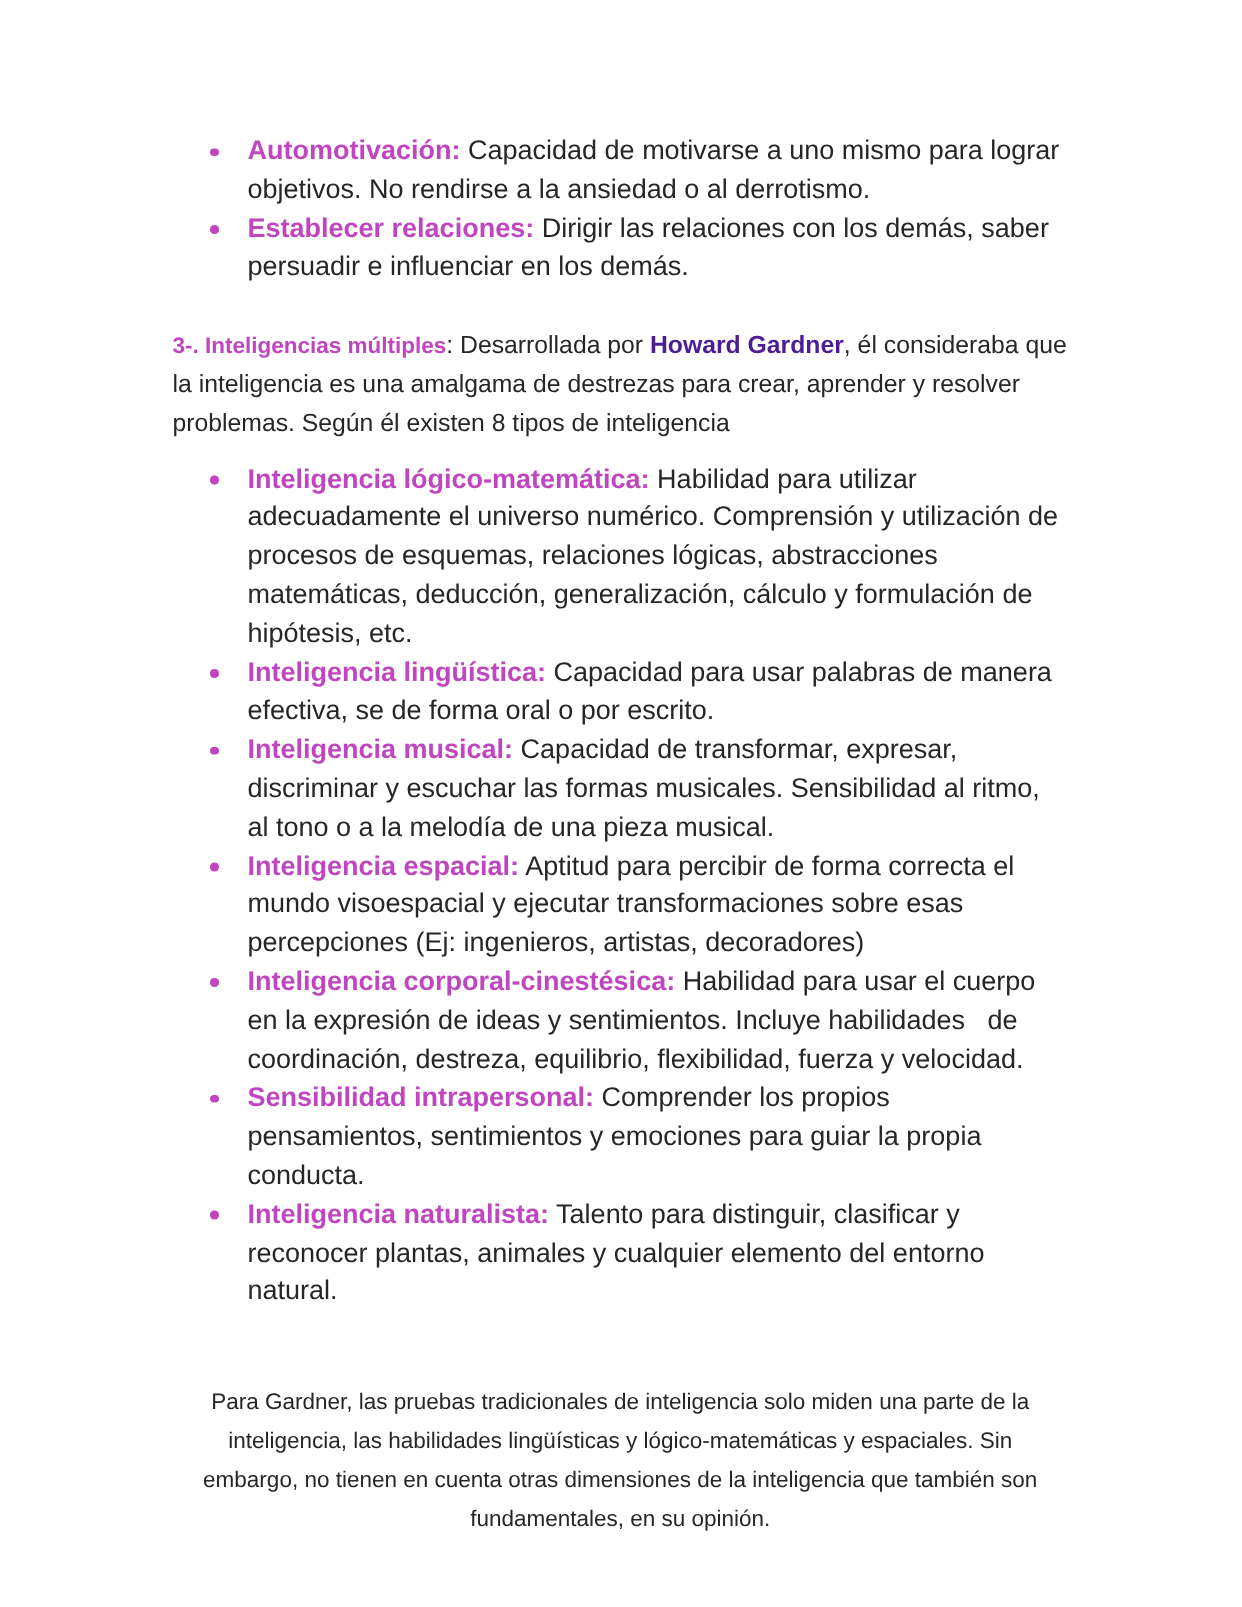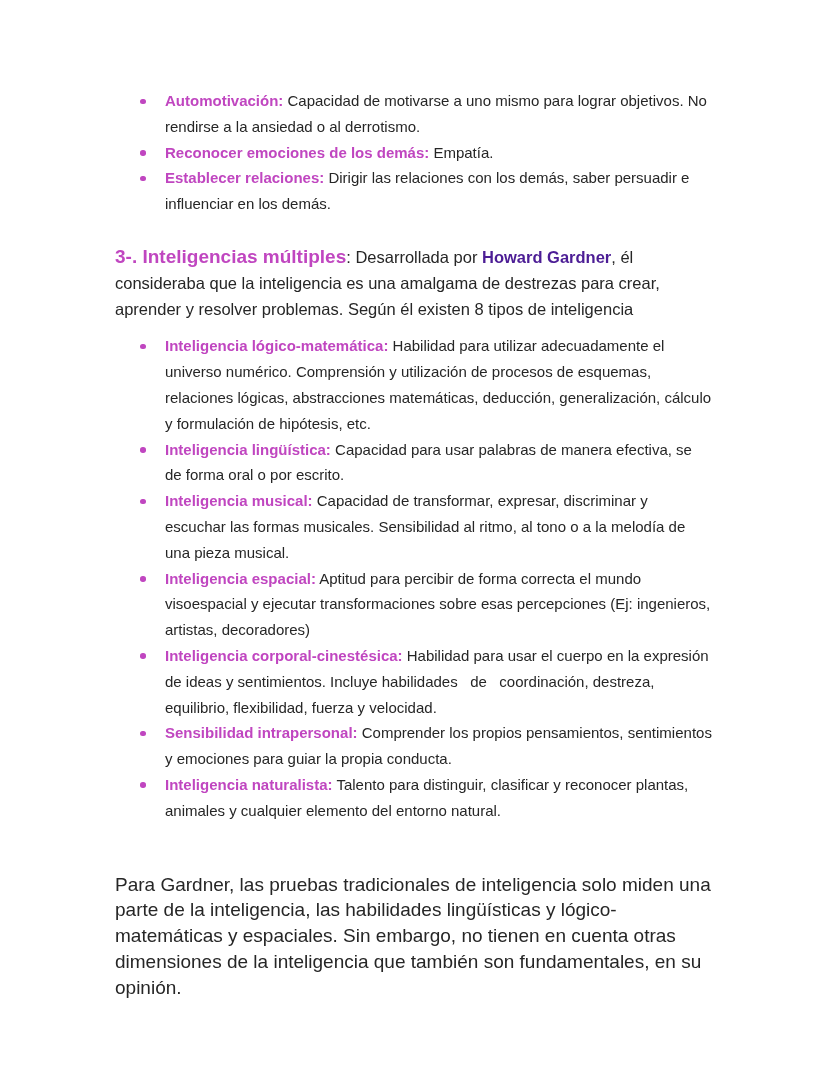--- a/index.html
+++ b/index.html
@@ -20,56 +20,56 @@
     position: relative;
     width: 828px;
     height: 1071px;
     background: #ffffff;
     box-sizing: border-box;
     padding: 88px 116px 0 115px;
   }
 
   
   .para {
-    font-size: 19px;
+    font-size: 15px;
     line-height: 25.8px;
     color: #262626;
-    margin: 0;
-    text-align: left;
+    margin: 16px;
+    text-align: center;
     max-width: 600px;
   }
 
   .section-heading {
     font-size: 16.5px;
     line-height: 25.8px;
     margin: 0;
     font-weight: normal;
     color: #262626;
     max-width: 600px;
   }
   .section-heading .hl {
     color: #c046c0;
     font-weight: bold;
-    font-size: 19px;
+    font-size: 15px;
   }
   .inline-name {
     color: #4c1d95;
     font-weight: bold;
   }
 
   
   .bullets {
     list-style: none;
     margin: 0;
     padding: 0;
   }
   .bullets > li {
     position: relative;
     padding-left: 50px;
-    font-size: 15px;
+    font-size: 18px;
     line-height: 25.8px;
     color: #262626;
     max-width: 598px;
   }
   .bullets > li::before {
     content: "";
     position: absolute;
     left: 25px;
     top: 10.5px;
     width: 5.5px;
@@ -92,23 +92,20 @@
   .keep-space { white-space: pre-wrap; }
 </style>
 </head>
 <body>
 
 <div class="page">
 
   <ul class="bullets group-top">
     <li>
       <span class="term">Automotivación:</span><span> Capacidad de motivarse a uno mismo para lograr objetivos. No rendirse a la ansiedad o al derrotismo.</span>
-    </li>
-    <li>
-      <span class="term">Reconocer emociones de los demás:</span><span> Empatía.</span>
     </li>
     <li>
       <span class="term">Establecer relaciones:</span><span> Dirigir las relaciones con los demás, saber persuadir e influenciar en los demás.</span>
     </li>
   </ul>
 
   <p class="section-heading gap-heading">
     <span class="hl">3-. Inteligencias múltiples</span><span>: Desarrollada por </span><span class="inline-name">Howard Gardner</span><span>, él consideraba que la inteligencia es una amalgama de destrezas para crear, aprender y resolver problemas. Según él existen 8 tipos de inteligencia</span>
   </p>
 

